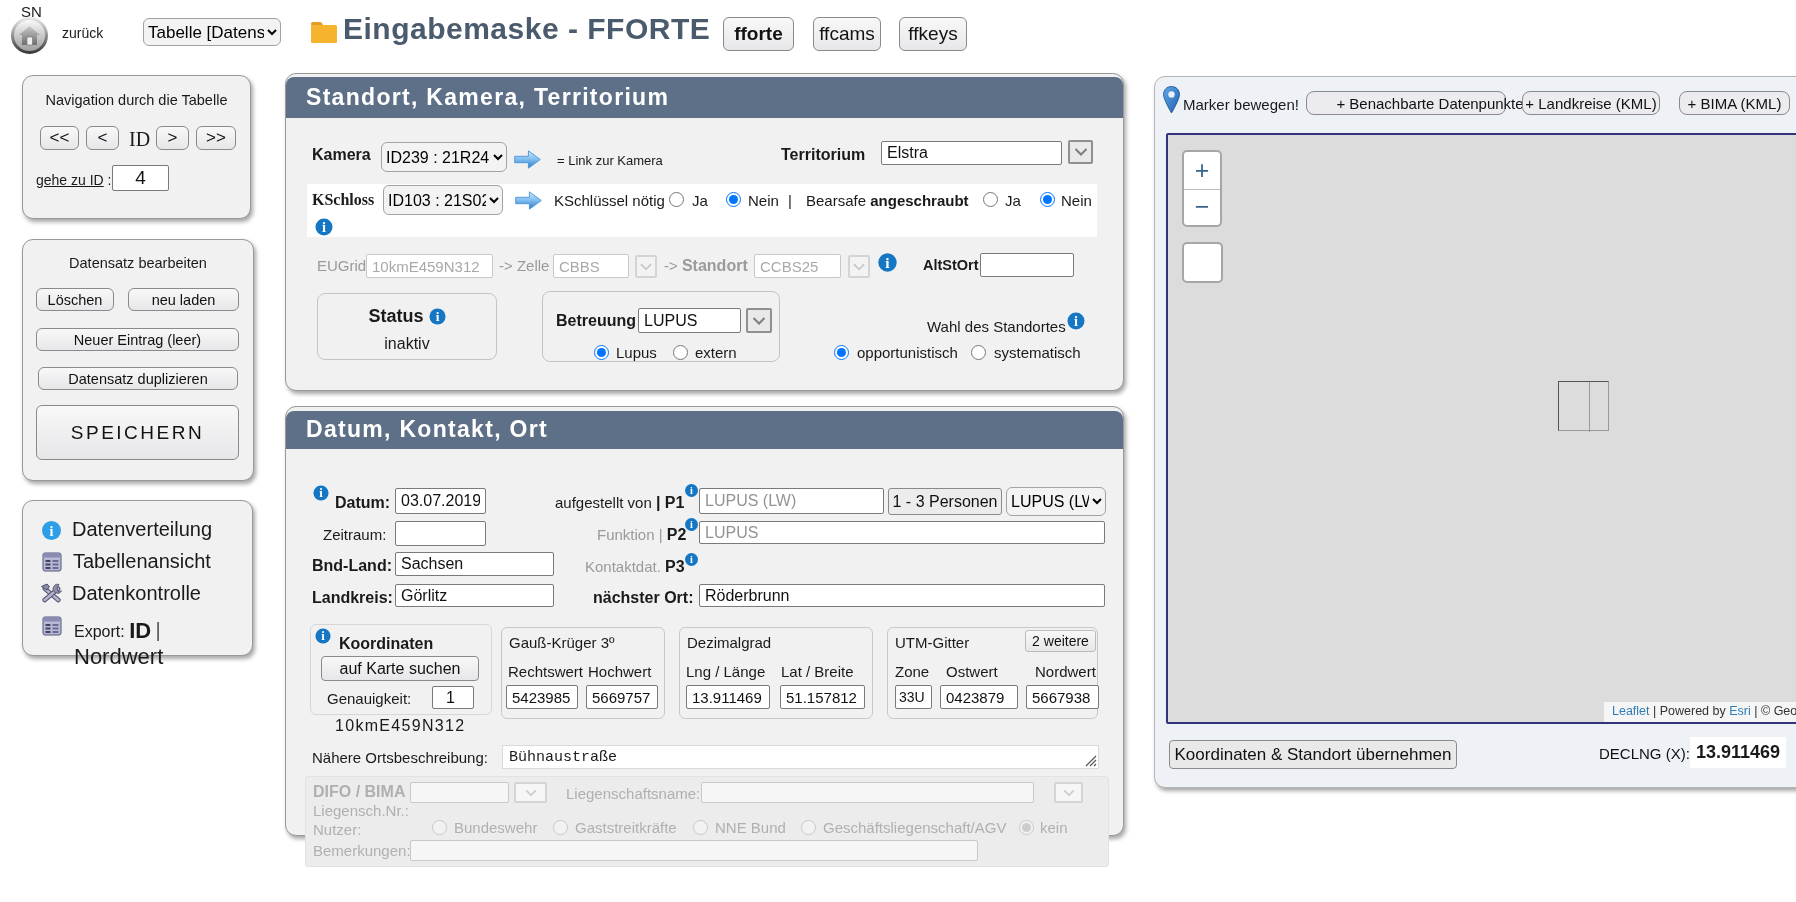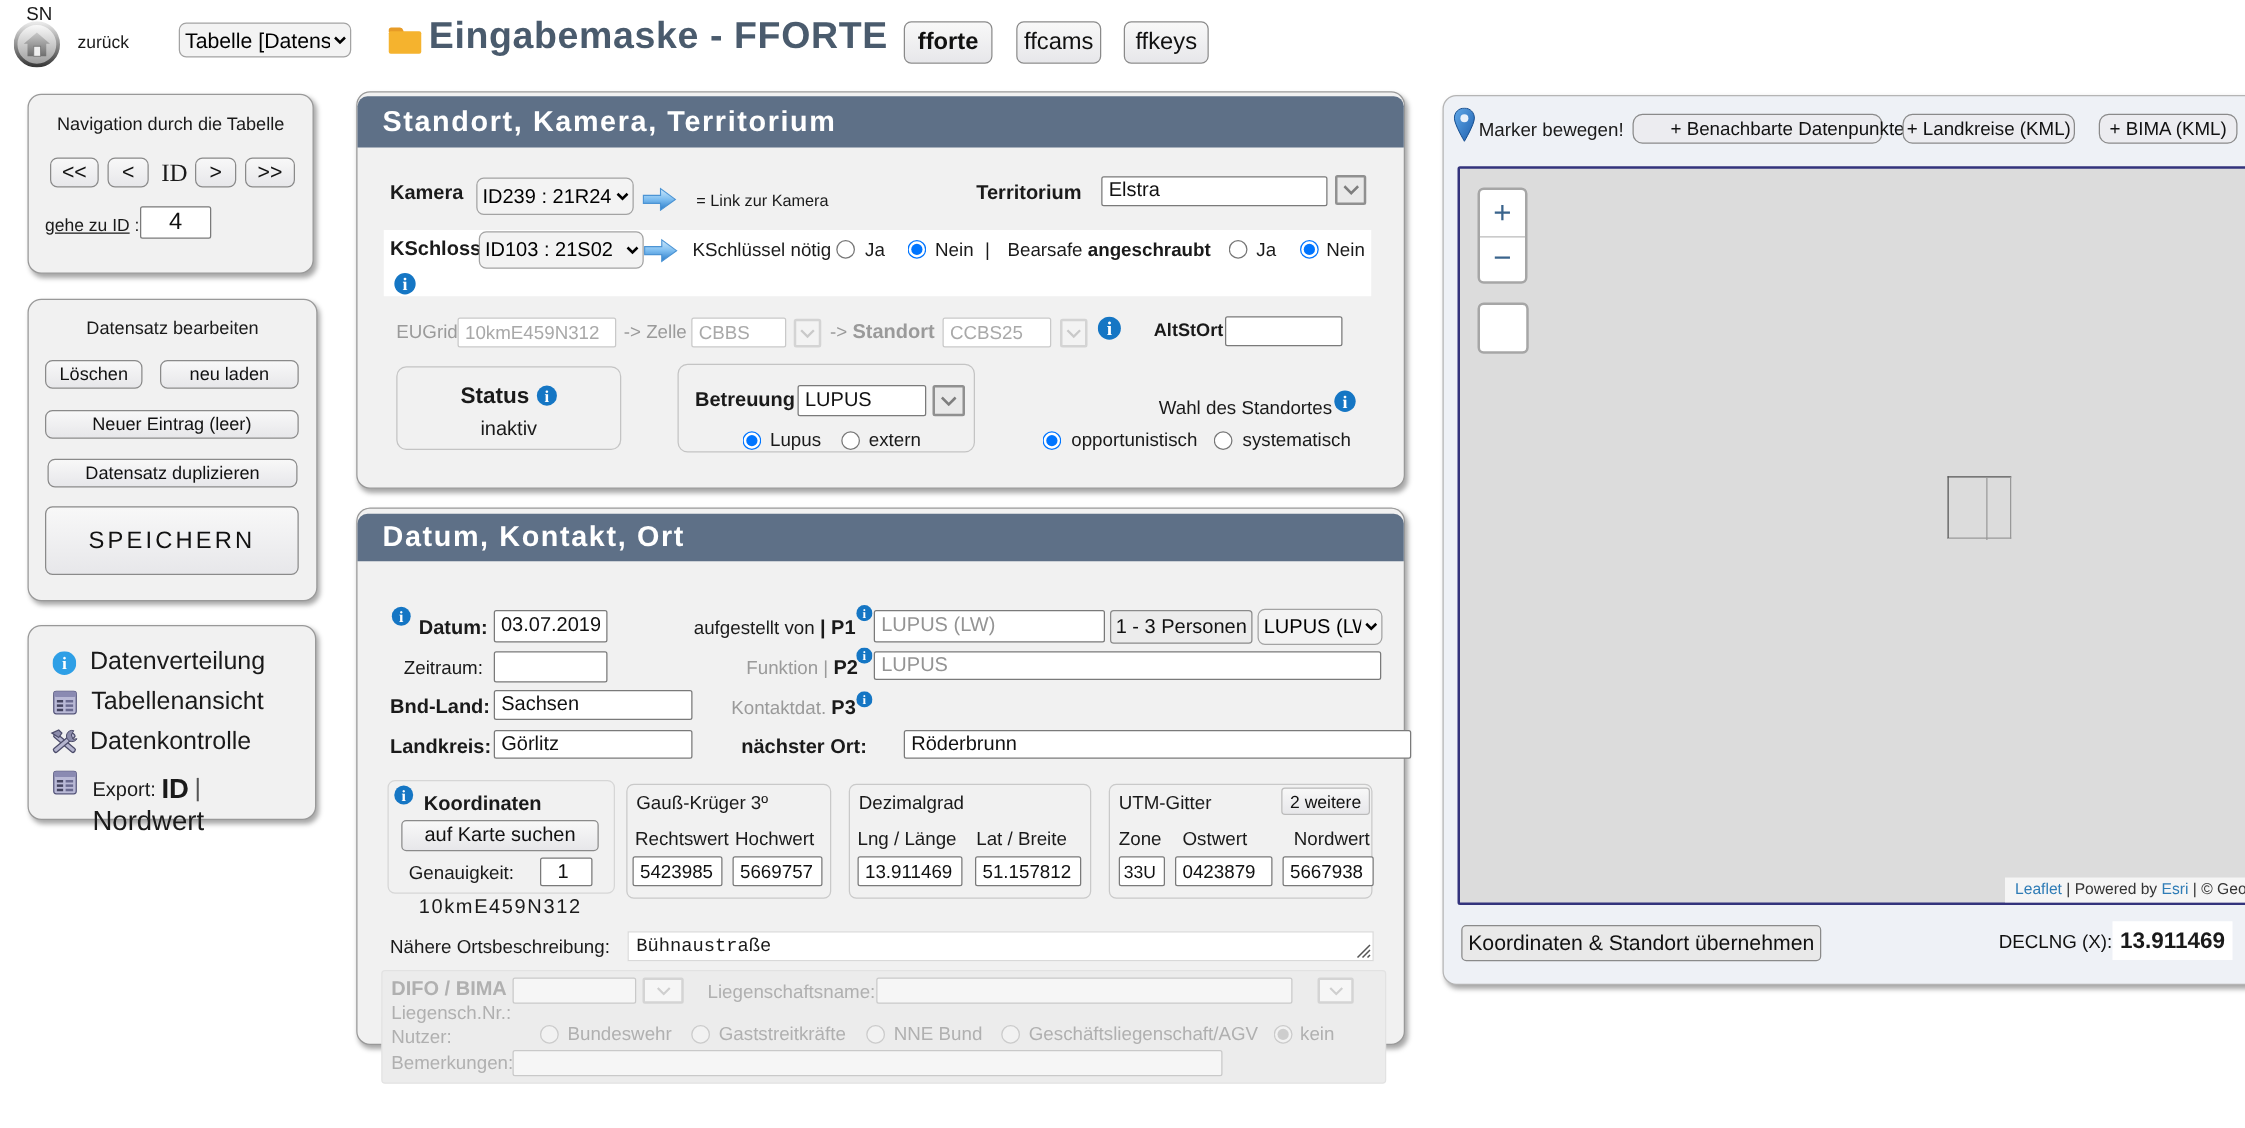--- a/index.html
+++ b/index.html
@@ -144,22 +144,22 @@
   <div class="abs" style="left:271px;top:79px;font-size:13px;">= Link zur Kamera</div>
   <div class="bl" style="left:495px;top:72px;">Territorium</div>
   <input type="text" style="left: 595px; top: 67px; width: 181px; height: 24px;" value="Elstra">
   <span class="chev" style="left:782px;top:66px;width:25px;height:24px;">
       <svg width="13" height="8" viewBox="0 0 13 8">
         <path d="M1 1 L6.5 6.5 L12 1" fill="none" stroke="#7e7e7e" stroke-width="2"></path>
       </svg>
     </span>
 
   <div class="abs" style="left:21px;top:110px;width:790px;height:53px;background:#fff;"></div>
-  <div class="bl" style="left:26px;top:117px;">KSchloss</div>
-  <select style="left:97px;top:111px;width:132px;height:30px;font-size:16px;"><option>ID103 : 21S02</option></select>
+  <div class="bl" style="left:26px;top:117px;font-family:Liberation Serif, serif;">KSchloss</div>
+  <select style="left:97px;top:111px;width:120px;height:30px;font-size:16px;"><option>ID103 : 21S02</option></select>
   <svg class="abs" style="left:228px;top:116px" width="29" height="21" viewBox="0 0 30 23">
     <path d="M1 8 L16 8 L16 2 L29 11.5 L16 21 L16 15 L1 15 Z" fill="url(#arr)" stroke="#4c94d4" stroke-width="1"></path>
   </svg>
   <div class="lbl" style="left:268px;top:118px;">KSchlüssel nötig</div>
   <input class="radio" type="radio" name="r1" style="left: 383px; top: 118px;">
   <div class="lbl" style="left:406px;top:118px;">Ja</div>
   <input class="radio" type="radio" name="r1" style="left: 440px; top: 118px;" checked="">
   <div class="lbl" style="left:462px;top:118px;">Nein</div>
   <div class="lbl" style="left:502px;top:118px;">|</div>
   <div class="lbl" style="left:520px;top:118px;">Bearsafe <span class="b">angeschraubt</span></div>
@@ -258,21 +258,21 @@
   <input type="text" style="left: 109px; top: 145px; width: 159px; height: 24px;" value="Sachsen">
   <div class="lbl" style="left:299px;top:151px;"><span class="gray">Kontaktdat.</span> <span class="b" style="font-size:16px;">P3</span></div>
   <svg class="ii" style="left:399px;top:146px" width="13" height="13" viewBox="0 0 19 19">
       <circle cx="9.5" cy="9.5" r="9.5" fill="#1576c4"></circle>
       <text x="9.5" y="14.8" font-family="Liberation Serif,serif" font-size="15" font-weight="bold" fill="#fff" text-anchor="middle">i</text>
     </svg>
 
   <div class="bl" style="left:26px;top:182px;">Landkreis:</div>
   <input type="text" style="left: 109px; top: 177px; width: 159px; height: 23px;" value="Görlitz">
   <div class="bl" style="left:307px;top:182px;">nächster Ort:</div>
-  <input type="text" style="left: 413px; top: 177px; width: 406px; height: 23px; margin-left: 24px;" value="Röderbrunn">
+  <input type="text" style="left: 413px; top: 177px; width: 406px; height: 23px;" value="Röderbrunn">
 
   <div class="abs" style="left:24px;top:217px;width:182px;height:91px;border:1px solid #d6d6d6;border-radius:6px;">
     <svg class="ii" style="left:4px;top:3px" width="16" height="16" viewBox="0 0 19 19">
         <circle cx="9.5" cy="9.5" r="9" fill="#1576c4"></circle>
         <text x="9.5" y="14.8" font-family="Liberation Serif,serif" font-size="15" font-weight="bold" fill="#fff" text-anchor="middle">i</text>
       </svg>
     <div class="bl" style="left:28px;top:10px;">Koordinaten</div>
     <div class="btn" style="left:10px;top:31px;width:158px;height:25px;font-size:16px;border-radius:4px;">auf Karte suchen</div>
     <div class="lbl" style="left:16px;top:65px;">Genauigkeit:</div>
     <input type="text" style="left: 121px; top: 61px; width: 42px; height: 23px; font-size: 16px; padding-left: 13px;" value="1">

